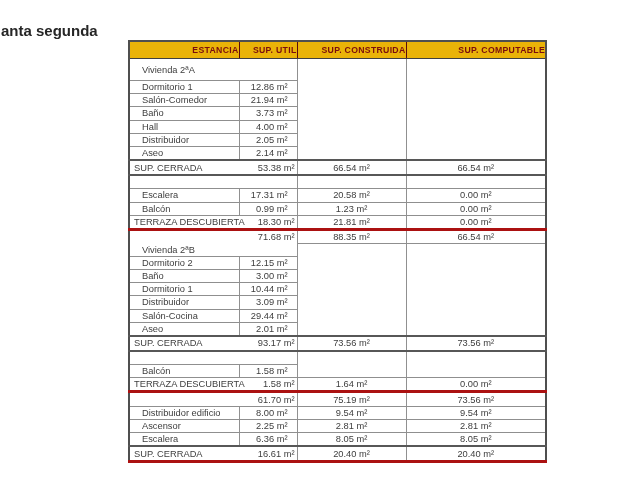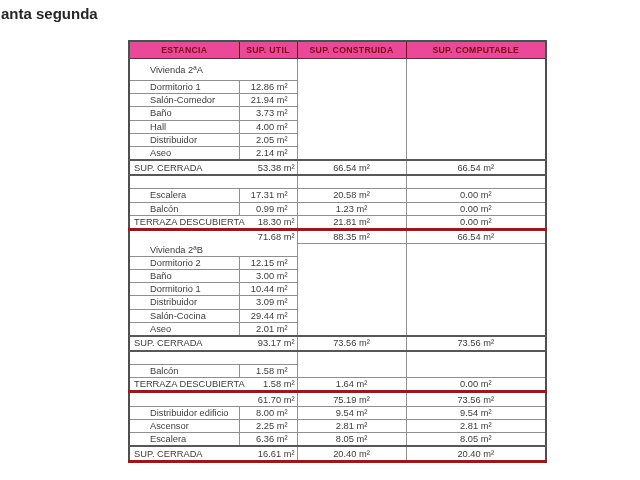--- a/index.html
+++ b/index.html
@@ -1,51 +1,51 @@
 <!DOCTYPE html>
 <html><head>
 <meta charset="utf-8">
 <style>
   html,body{margin:0;padding:0;}
   body{
     width:640px;height:480px;position:relative;background:#ffffff;
     font-family:"Liberation Sans", sans-serif;color:#3d3d3d;overflow:hidden;
   }
   .page-title{
-    position:absolute;left:1px;top:5px;font-size:15px;font-weight:600;color:#262626;
+    position:absolute;left:1px;top:22px;font-size:15px;font-weight:600;color:#262626;
     white-space:nowrap;
   }
   .tbl-wrap{position:absolute;left:128px;top:40px;width:417px;}
   table{
     border-collapse:collapse;table-layout:fixed;width:417px;
     border:2px solid #4f4f4f;border-bottom:none;
     font-size:9.3px;color:#3d3d3d;
   }
   td{
     border-left:1px solid #909090;border-right:1px solid #909090;
     padding:0;margin:0;vertical-align:middle;white-space:nowrap;overflow:hidden;
     height:12.2px;
   }
   tr.header td{
-    background:#ec4899;color:#7a0d0d;font-weight:bold;text-align:center;
+    background:#eab308;color:#7a0d0d;font-weight:bold;text-align:right;
     font-size:8.7px;letter-spacing:0.3px;height:16px;
     border-left:1px solid #5c0b0b;border-right:1px solid #5c0b0b;
     border-bottom:1.5px solid #404040;
   }
   tr.tall td{height:21px;}
   tr.sum td{height:13px;border-top:2px solid #575757;border-bottom:2px solid #575757;}
   
   tr.detail .c0, tr.detail .c1{border-bottom:1px solid #8f8f8f;}
   tr.title .c01{border-bottom:1px solid #8f8f8f;}
   tr.bleft .c0, tr.bleft .c1, tr.bleft .c01{border-bottom:1px solid #8f8f8f;}
   tr.bright .c2, tr.bright .c3{border-bottom:1px solid #8f8f8f;margin-top:20px;}
   tr.bfull td{border-bottom:1px solid #8f8f8f;}
   tr.red td{border-bottom:3px solid #ab1111 !important;}
   
-  .lab{padding-left:20px;text-align:left;}
+  .lab{padding-left:12px;text-align:left;}
   .val-r{text-align:right;padding-right:9px;}
   .val-c{text-align:center;}
   .flex{display:flex;justify-content:space-between;align-items:center;padding:0 2px 0 4px;}
 </style>
 </head>
 <body>
 
 <div class="page-title">anta segunda</div>
 
 <div class="tbl-wrap">

